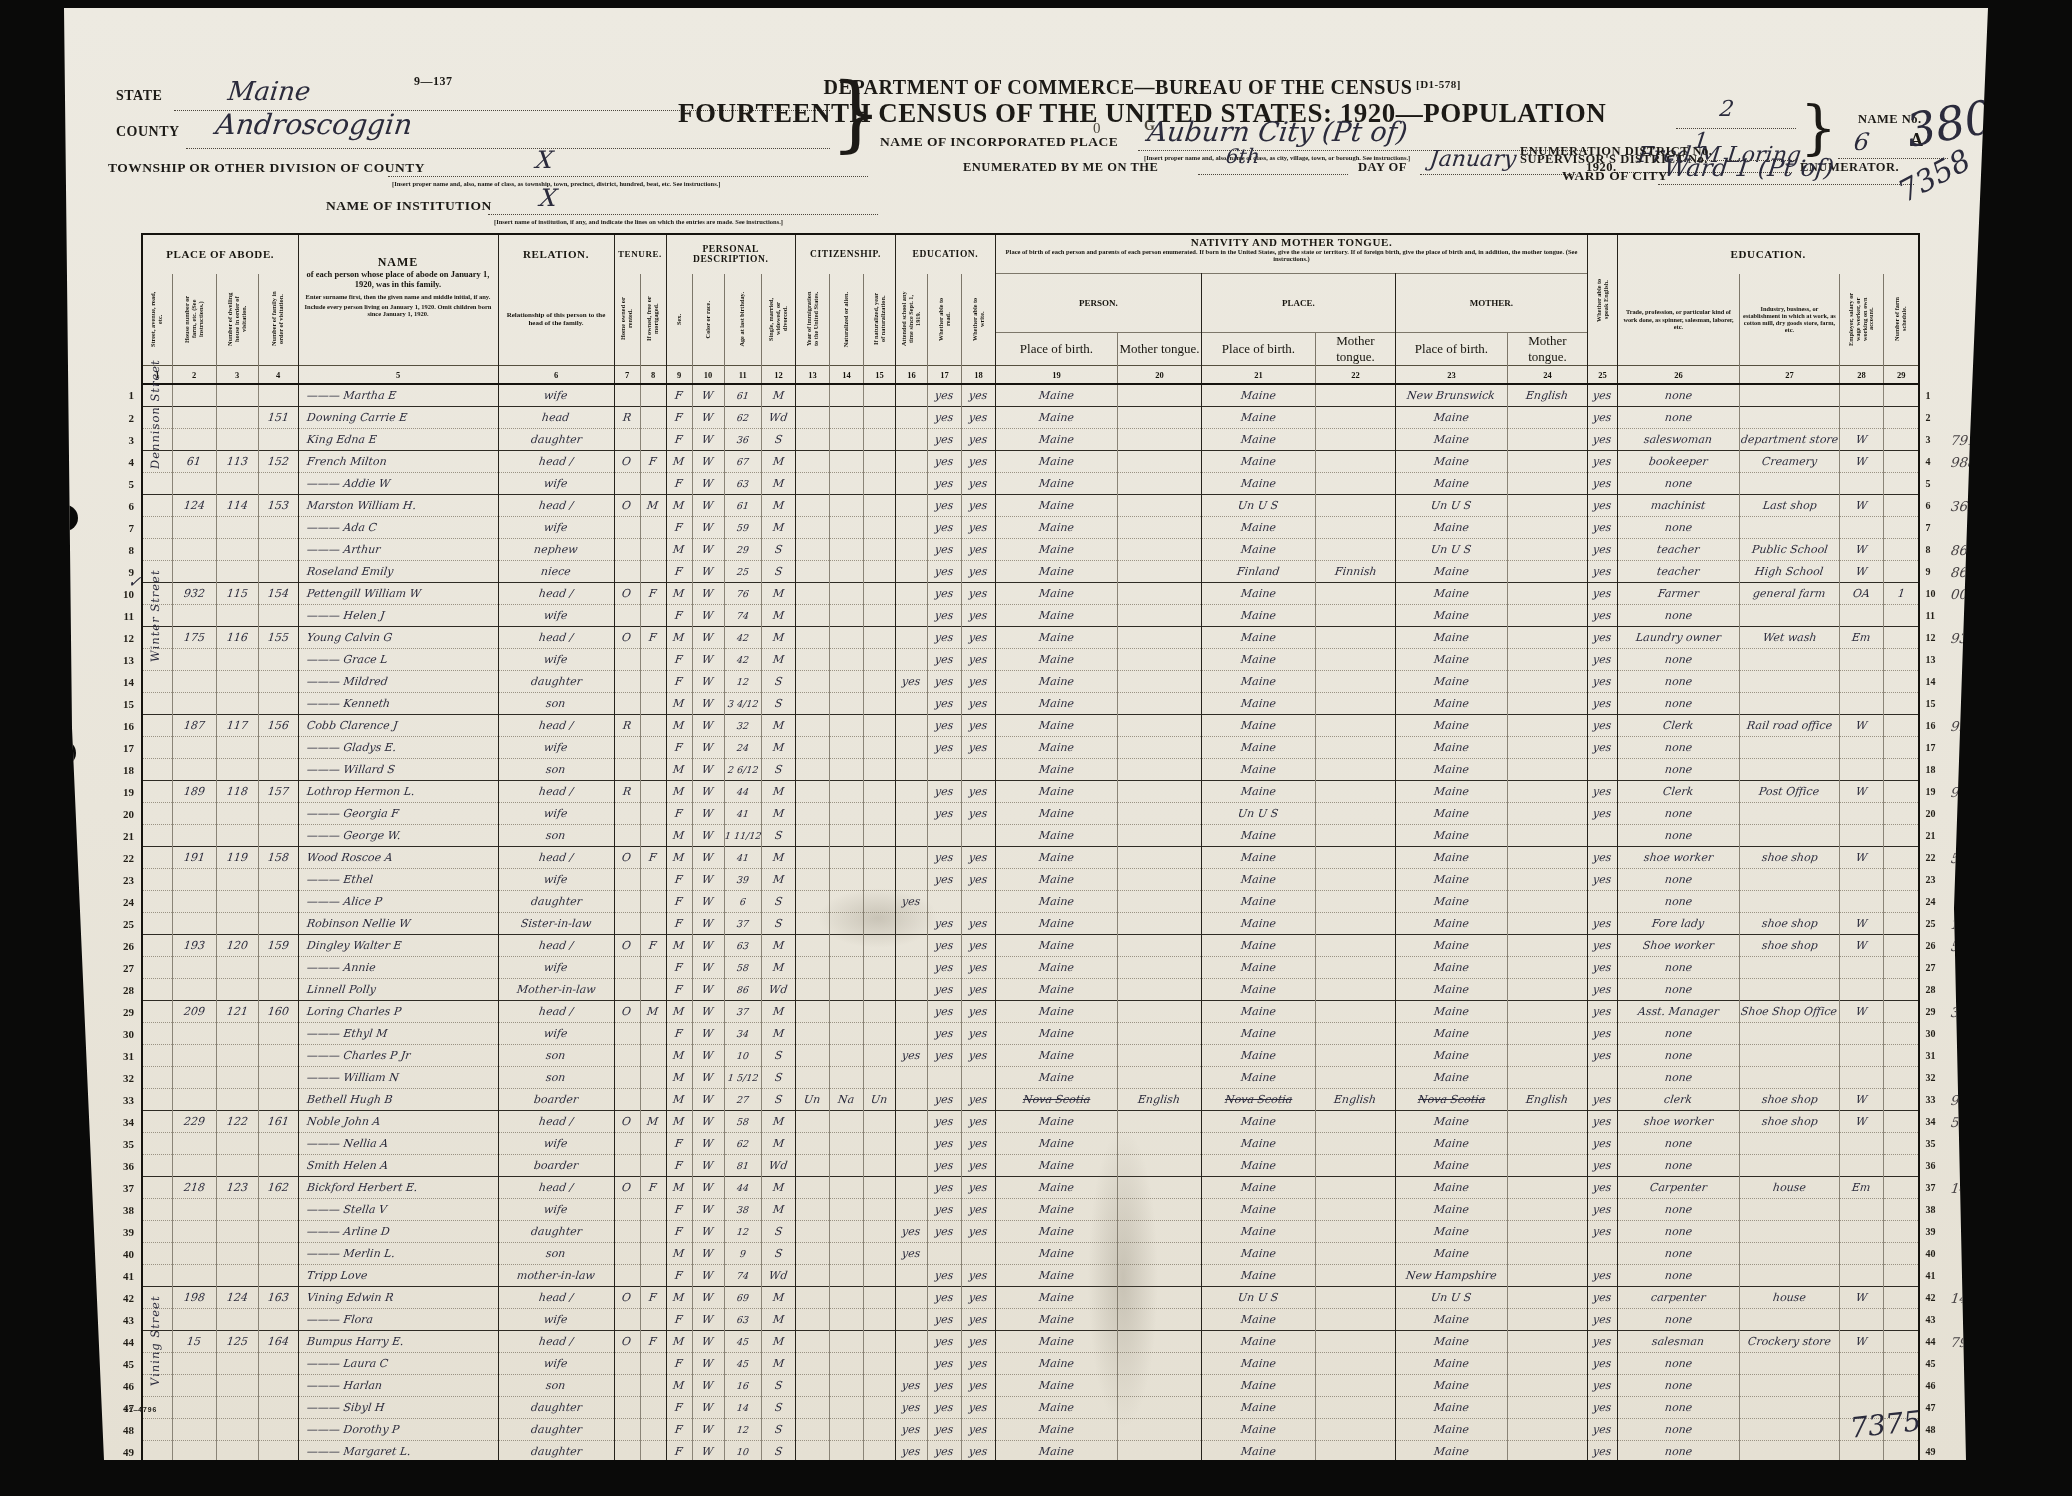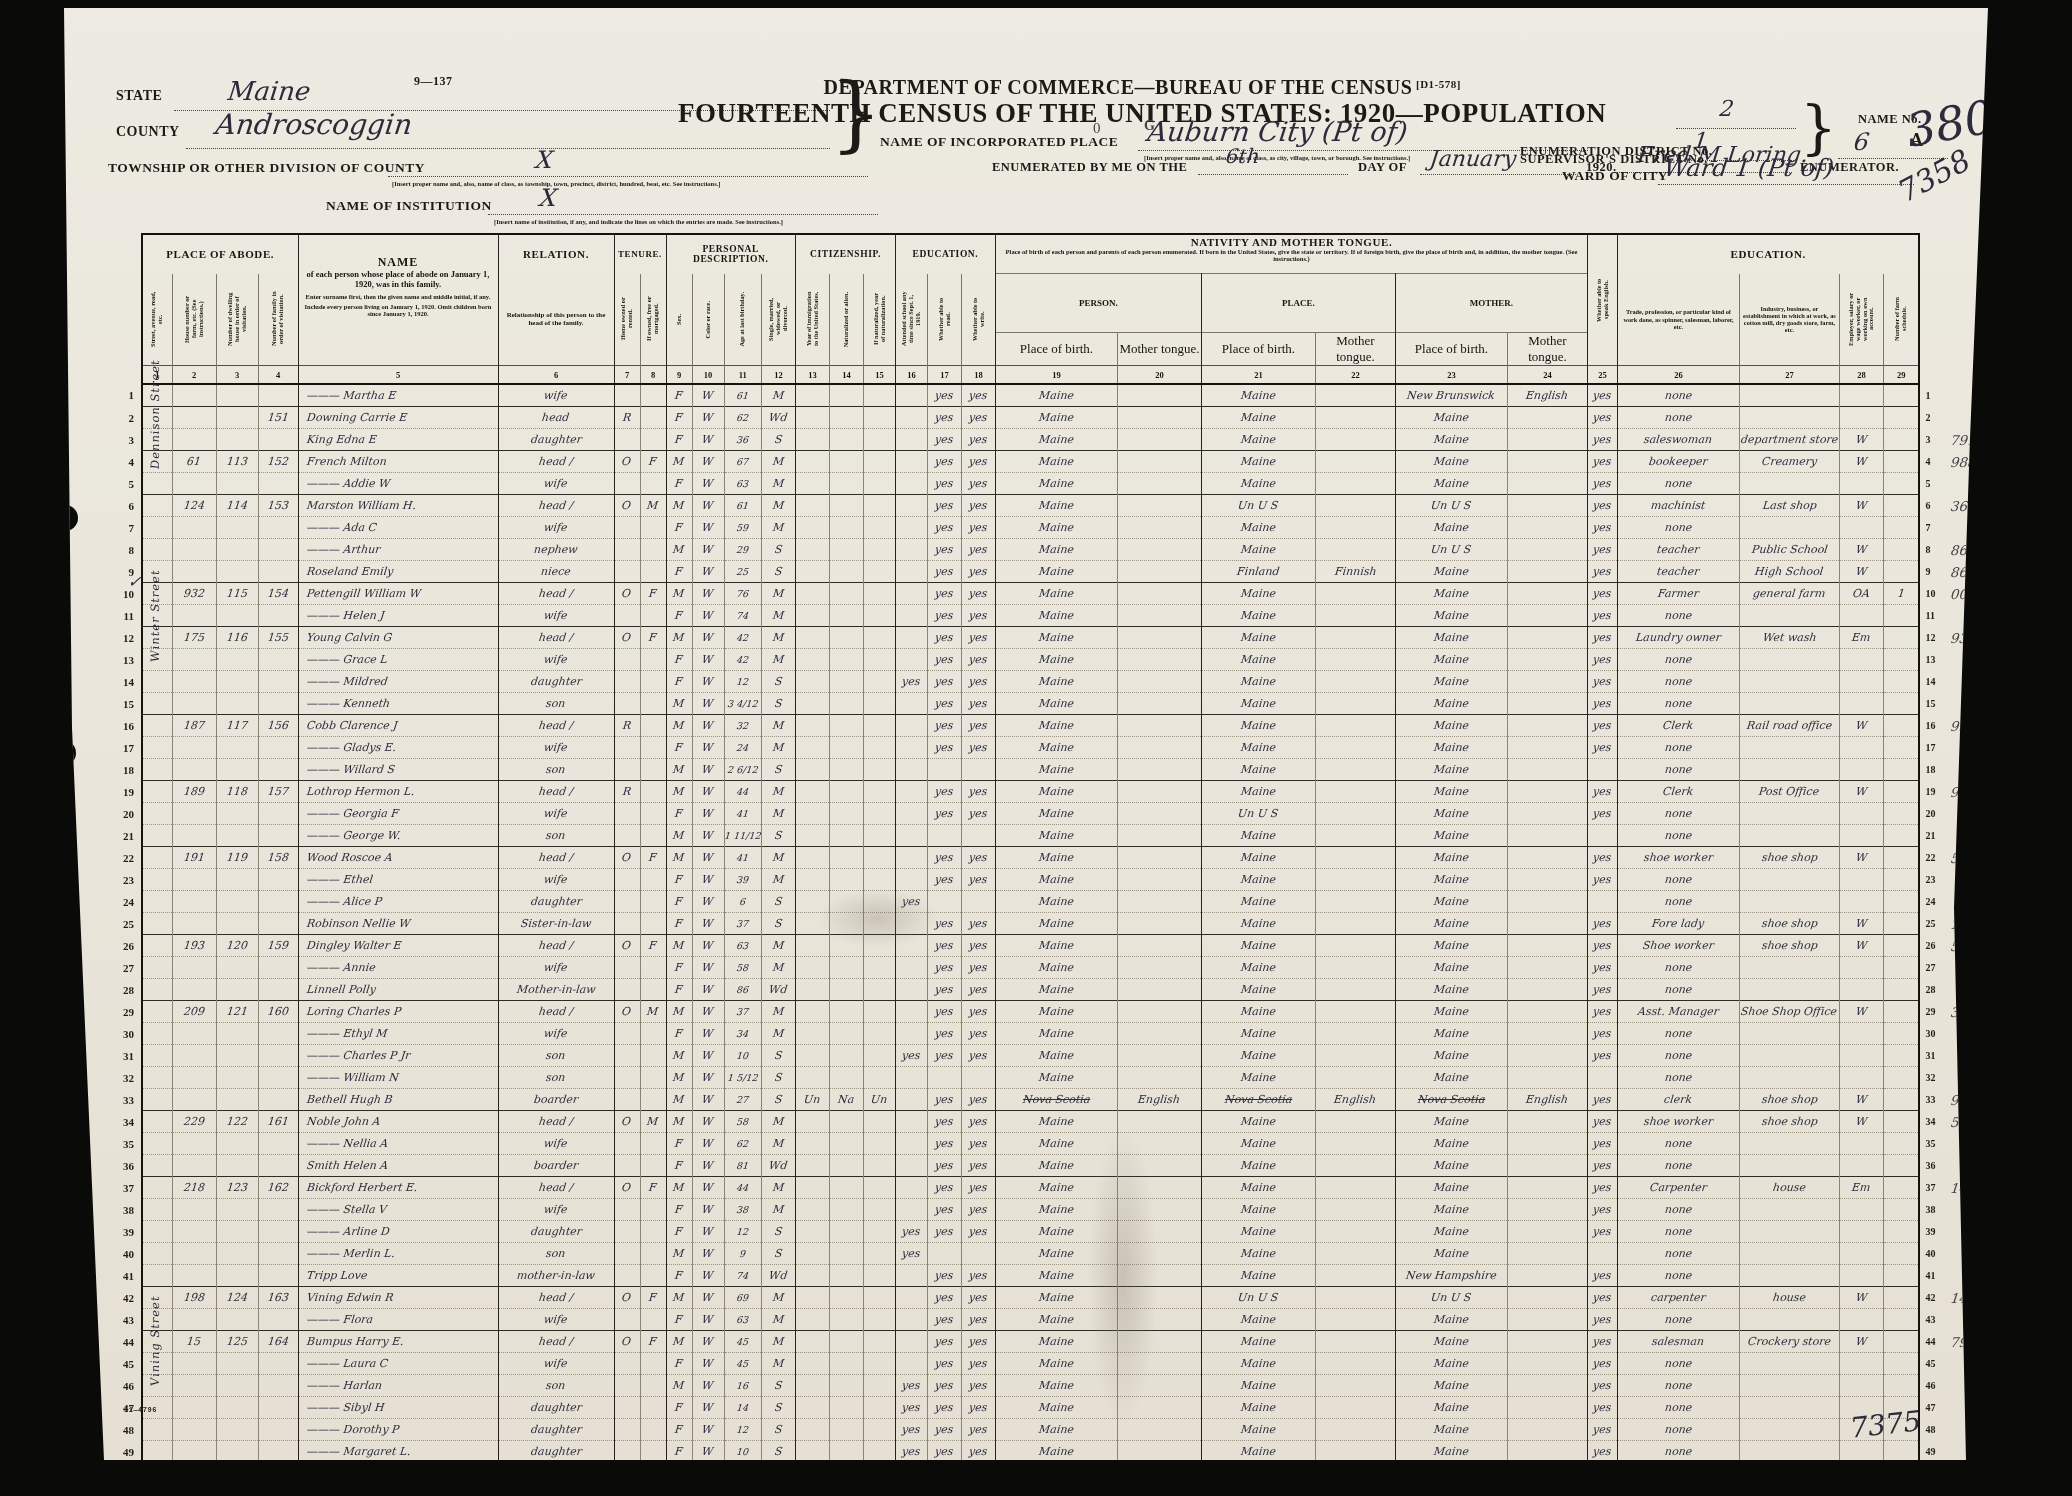--- a/index.html
+++ b/index.html
@@ -92,21 +92,21 @@
   <div class="pr lbl" style="left:700px;top:68px;width:720px;text-align:center;font-size:20px;">DEPARTMENT OF COMMERCE—BUREAU OF THE CENSUS</div>
   <div class="pr lbl" style="left:620px;top:90px;width:880px;text-align:center;font-size:27px;letter-spacing:.5px;">FOURTEENTH CENSUS OF THE UNITED STATES: 1920—POPULATION</div>
   <div class="pr" style="left:1035px;top:112px;font-size:15px;color:#4d483e;">0</div>
   <div class="pr lbl" style="left:1086px;top:110px;font-size:14px;color:#4d483e;">G</div>
 
   <div class="pr lbl" style="left:822px;top:126px;font-size:13.5px;">NAME OF INCORPORATED PLACE</div>
   <div class="pr hw" style="left:1090px;top:108px;font-size:27px;">Auburn City (Pt of)</div>
   <div class="uline" style="left:1080px;top:142px;width:450px;"></div>
   <div class="pr note" style="left:1086px;top:146px;width:450px;">[Insert proper name and, also, name of class, as city, village, town, or borough.   See instructions.]</div>
 
-  <div class="pr lbl" style="left:905px;top:152px;font-size:12.5px;margin-left:29px;">ENUMERATED BY ME ON THE</div>
+  <div class="pr lbl" style="left:905px;top:152px;font-size:12.5px;">ENUMERATED BY ME ON THE</div>
   <div class="pr hw" style="left:1168px;top:136px;font-size:20px;">6th</div>
   <div class="uline" style="left:1140px;top:166px;width:150px;"></div>
   <div class="pr lbl" style="left:1300px;top:152px;font-size:12.5px;">DAY OF</div>
   <div class="pr hw" style="left:1372px;top:138px;font-size:22px;">January</div>
   <div class="uline" style="left:1362px;top:166px;width:156px;"></div>
   <div class="pr lbl" style="left:1528px;top:152px;font-size:12.5px;">1920.</div>
   <div class="pr hw" style="left:1580px;top:134px;font-size:22px;">Fred M Loring.</div>
   <div class="uline" style="left:1556px;top:164px;width:178px;"></div>
   <div class="pr lbl" style="left:1742px;top:152px;font-size:12.5px;">ENUMERATOR.</div>
 

